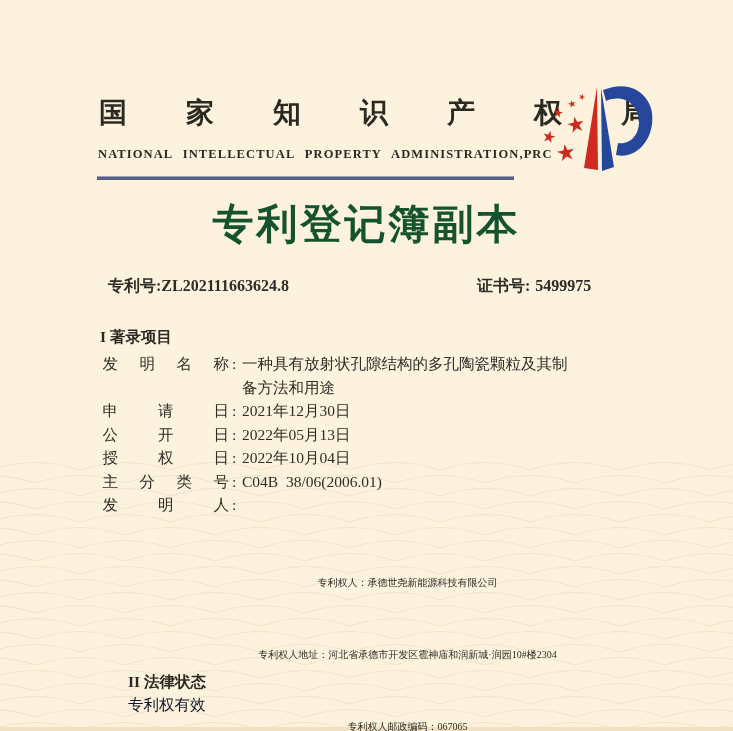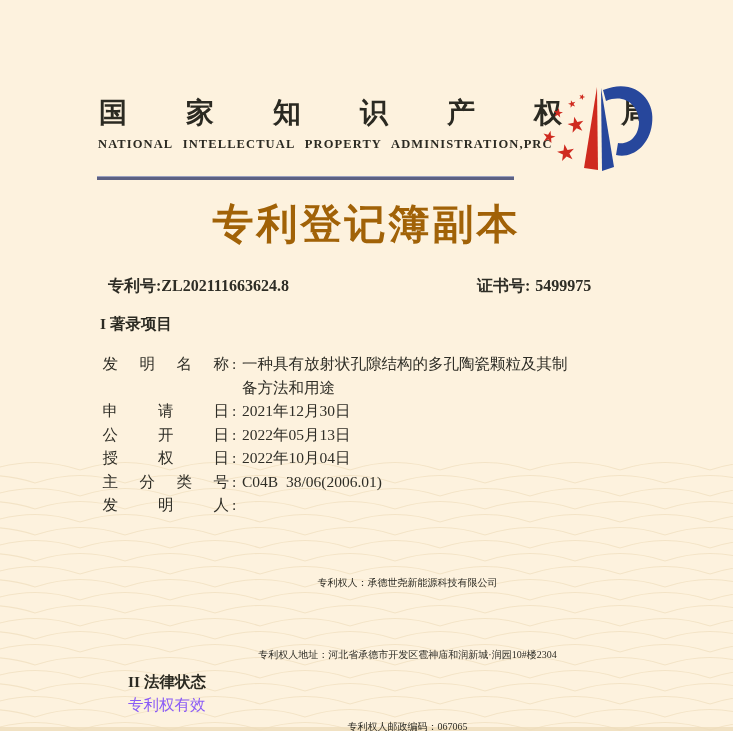--- a/index.html
+++ b/index.html
@@ -13,54 +13,54 @@
   }
   .waves-svg{position:absolute;left:0;top:460px;width:733px;height:271px;}
   .bottom-edge{position:absolute;left:0;bottom:0;width:733px;height:4px;background:#eedcba;opacity:.8;}
 
   .agency-cn{
     position:absolute;left:99px;top:94px;
     font-size:28px;font-weight:700;letter-spacing:26px;
     color:#2b2a22;white-space:nowrap;
   }
   .agency-en{
-    position:absolute;left:98px;top:137px;
+    position:absolute;left:98px;top:147px;
     font-size:12.5px;font-weight:700;letter-spacing:1.1px;word-spacing:6px;
     color:#2b2a22;white-space:nowrap;
   }
   .divider{
     position:absolute;left:97px;top:176px;width:417px;height:3px;
     background:#5c6183;border-top:1.5px solid #9aa0bf;
   }
   .logo-svg{position:absolute;left:536px;top:75px;width:120px;height:110px;}
 
   .doc-title{
     position:absolute;left:0;top:197px;width:733px;
     text-align:center;font-size:41px;font-weight:600;letter-spacing:3px;
-    color:#a16207;margin:0;
+    color:#14532d;margin:0;
   }
 
   .num-patent{position:absolute;left:108px;top:276px;font-size:16px;font-weight:700;white-space:nowrap;text-align:right;}
   .num-cert{position:absolute;left:477px;top:276px;font-size:16px;font-weight:700;white-space:nowrap;}
   .num-cert .val{margin-left:5px;}
 
   .sec-heading{font-size:15.5px;font-weight:700;color:#2b2a22;}
-  .sec1-heading{position:absolute;left:100px;top:314px;}
+  .sec1-heading{position:absolute;left:100px;top:327px;}
 
   .bib-rows{position:absolute;left:100px;top:352px;width:580px;}
   .bib-row{display:flex;font-size:15.5px;line-height:23.5px;}
   .row-label{width:142px;flex:none;letter-spacing:3px;white-space:pre;text-align:center;}
   .row-value{width:340px;white-space:pre-wrap;}
 
   .patentee{position:absolute;left:100px;top:547px;width:600px;}
   .pat-row{font-size:10px;line-height:24px;white-space:pre-wrap;text-align:center;}
 
   .sec2{position:absolute;left:100px;top:671px;margin-left:28px;}
   .sec2 .sec-heading{line-height:21px;}
-  .status{font-size:15.5px;line-height:23px;color:#8b5cf6;margin-top:1px;}
+  .status{font-size:15.5px;line-height:23px;color:#0f172a;margin-top:1px;}
 </style>
 </head>
 <body>
 
 <div class="page">
 
   <svg class="waves-svg" viewBox="0 0 733 271" preserveAspectRatio="none">
     <g id="wave-pattern" fill="none" stroke="#eedcba" stroke-width="1.1" opacity="0.65">
         <path d="M-10 10 q45 -15 90 0 q45 -15 90 0 q45 -15 90 0 q45 -15 90 0 q45 -15 90 0 q45 -15 90 0 q45 -15 90 0 q45 -15 90 0 q45 -15 90 0"></path>
         <path d="M-55 23 q45 -15 90 0 q45 -15 90 0 q45 -15 90 0 q45 -15 90 0 q45 -15 90 0 q45 -15 90 0 q45 -15 90 0 q45 -15 90 0 q45 -15 90 0 q45 -15 90 0"></path>

